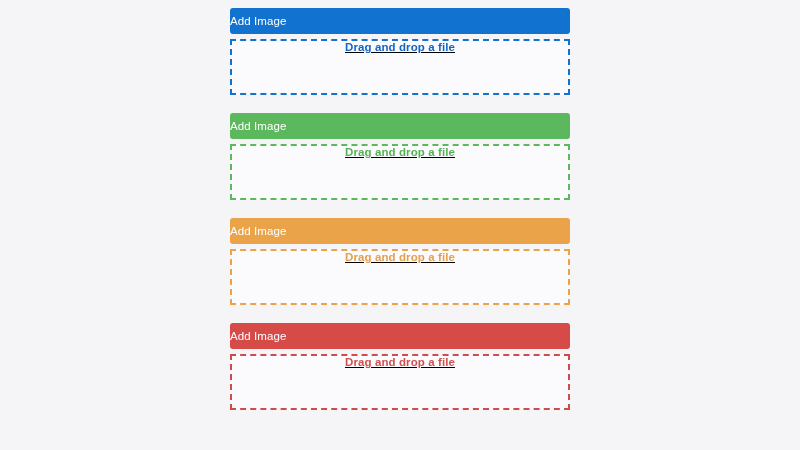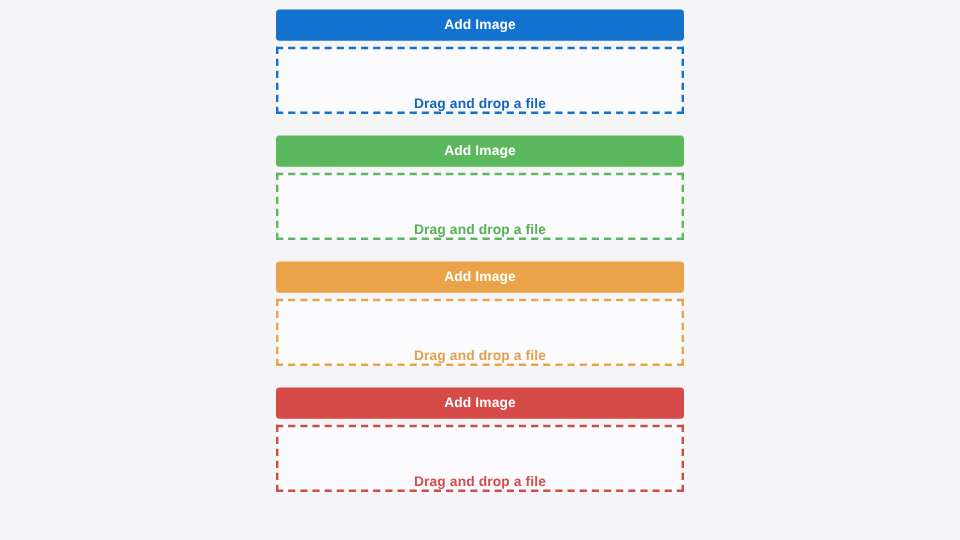--- a/index.html
+++ b/index.html
@@ -36,39 +36,40 @@
   }
   .add-image-button {
     display: block;
     box-sizing: border-box;
     width: 100%;
     height: 26px;
     line-height: 26px;
     border: none;
     border-radius: 3px;
     padding: 0;
-    text-align: center;
+    text-align: left;
     font-family: "Liberation Sans", sans-serif;
     font-size: 11.5px;
-    font-weight: 700;
+    font-weight: 400;
     color: #ffffff;
     cursor: pointer;
     letter-spacing: 0.1px;
   }
   .dropzone {
     box-sizing: border-box;
     width: 100%;
     height: 56px;
     margin-top: 5px;
     background: #fbfbfd;
     border-style: dashed;
     border-width: 2px;
     display: flex;
-    align-items: flex-end;
+    align-items: flex-start;
     justify-content: center;
+    text-decoration: underline;
   }
   .dropzone-label {
     font-family: "Liberation Sans", sans-serif;
     font-size: 11.5px;
     font-weight: 700;
     letter-spacing: 0.1px;
     user-select: none;
   }
 </style>
 </head>

